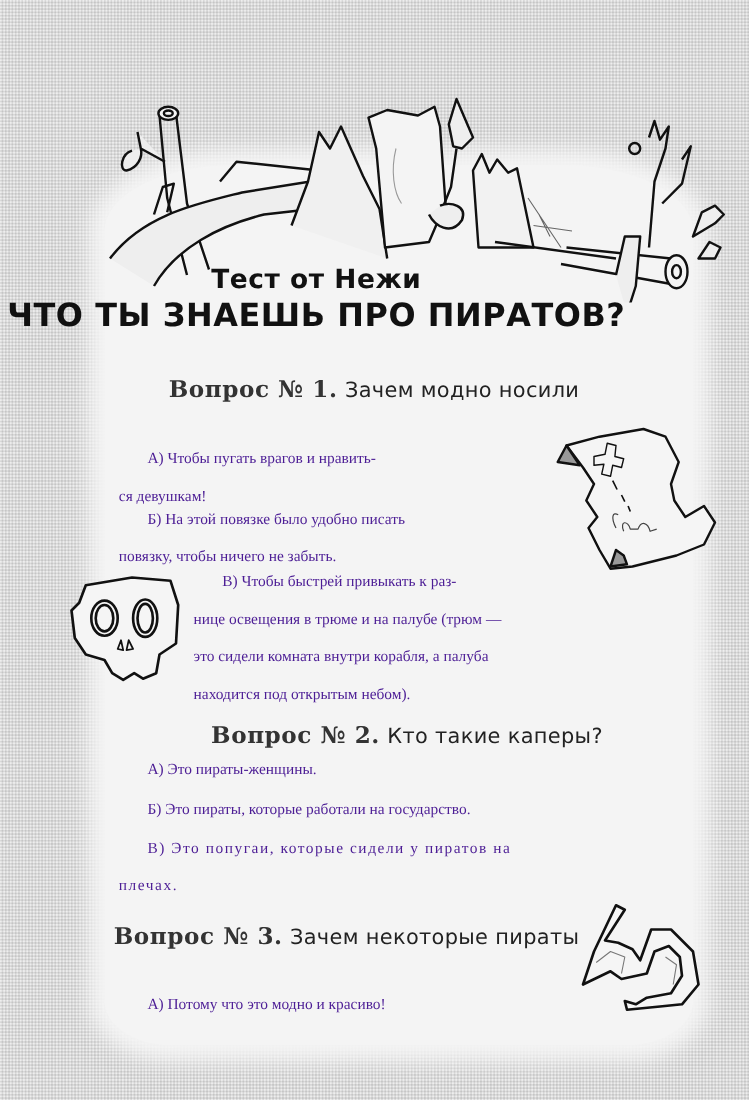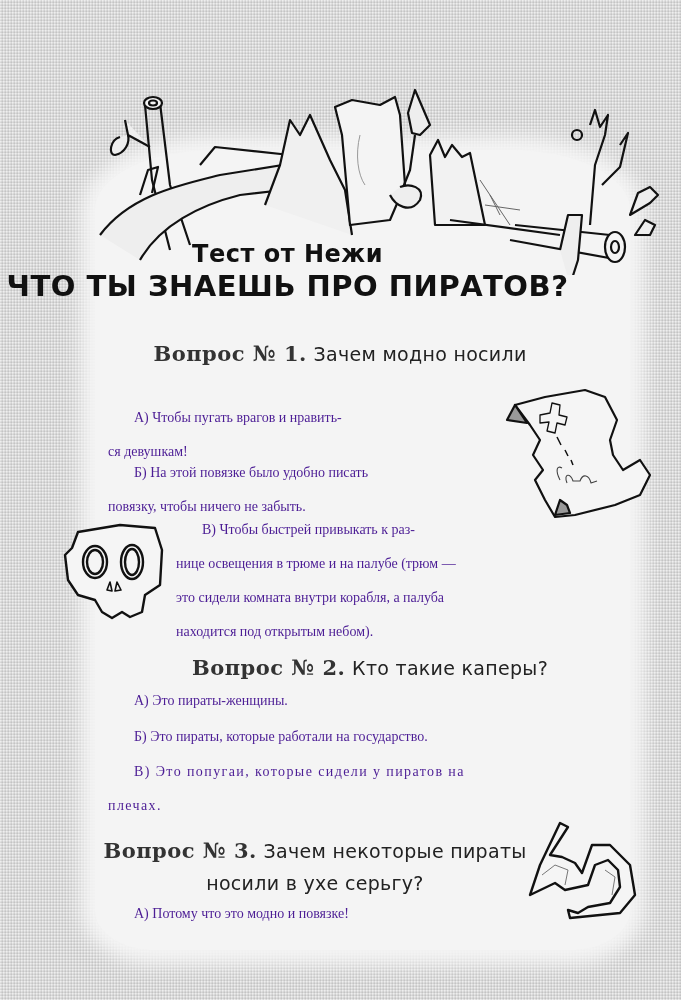--- a/index.html
+++ b/index.html
@@ -135,24 +135,23 @@
 </div>
 
 <div class="answer" style="left:108px;top:755px;width:500px;letter-spacing:1.4px">
   <span class="ind"></span><span>В) Это попугаи, которые сидели у пиратов на</span><br>
   <span>плечах.</span>
 </div>
 
 <div class="q-head" style="left:90px;width:450px;top:835px">
   <span class="q-label">Вопрос № 3.</span>
   <span class="q-text">Зачем некоторые пираты</span><br>
-  <span class="q-text">носили в ухе серьгу?</span>
 </div>
 
 <div class="answer" style="left:108px;top:897px;width:450px">
-  <span class="ind"></span><span>А) Потому что это модно и повязке!</span>
+  <span class="ind"></span><span>А) Потому что это модно и красиво!</span>
 </div>
 
 <svg class="illus" style="left:520px;top:815px" width="130" height="110" viewBox="0 0 130 110" fill="none" stroke="#111" stroke-width="2.4" stroke-linejoin="round">
   <path d="M40 8 L48 12 L30 40 L42 42 L55 48 L62 58 L72 30 L90 30 L110 50 L115 80 L100 98 L80 100 L50 103 L48 95 L58 98 L68 92 L90 88 L100 72 L98 55 L88 45 L75 50 L68 70 L45 75 L35 68 L10 80 L20 50 Z" fill="#f5f5f5"></path>
   <path d="M22 60 L35 50 L48 55 L45 70" stroke-width="1" stroke="#777"></path>
   <path d="M85 55 L95 62 L92 80" stroke-width="1" stroke="#777"></path>
 </svg>
 
 </body></html>

